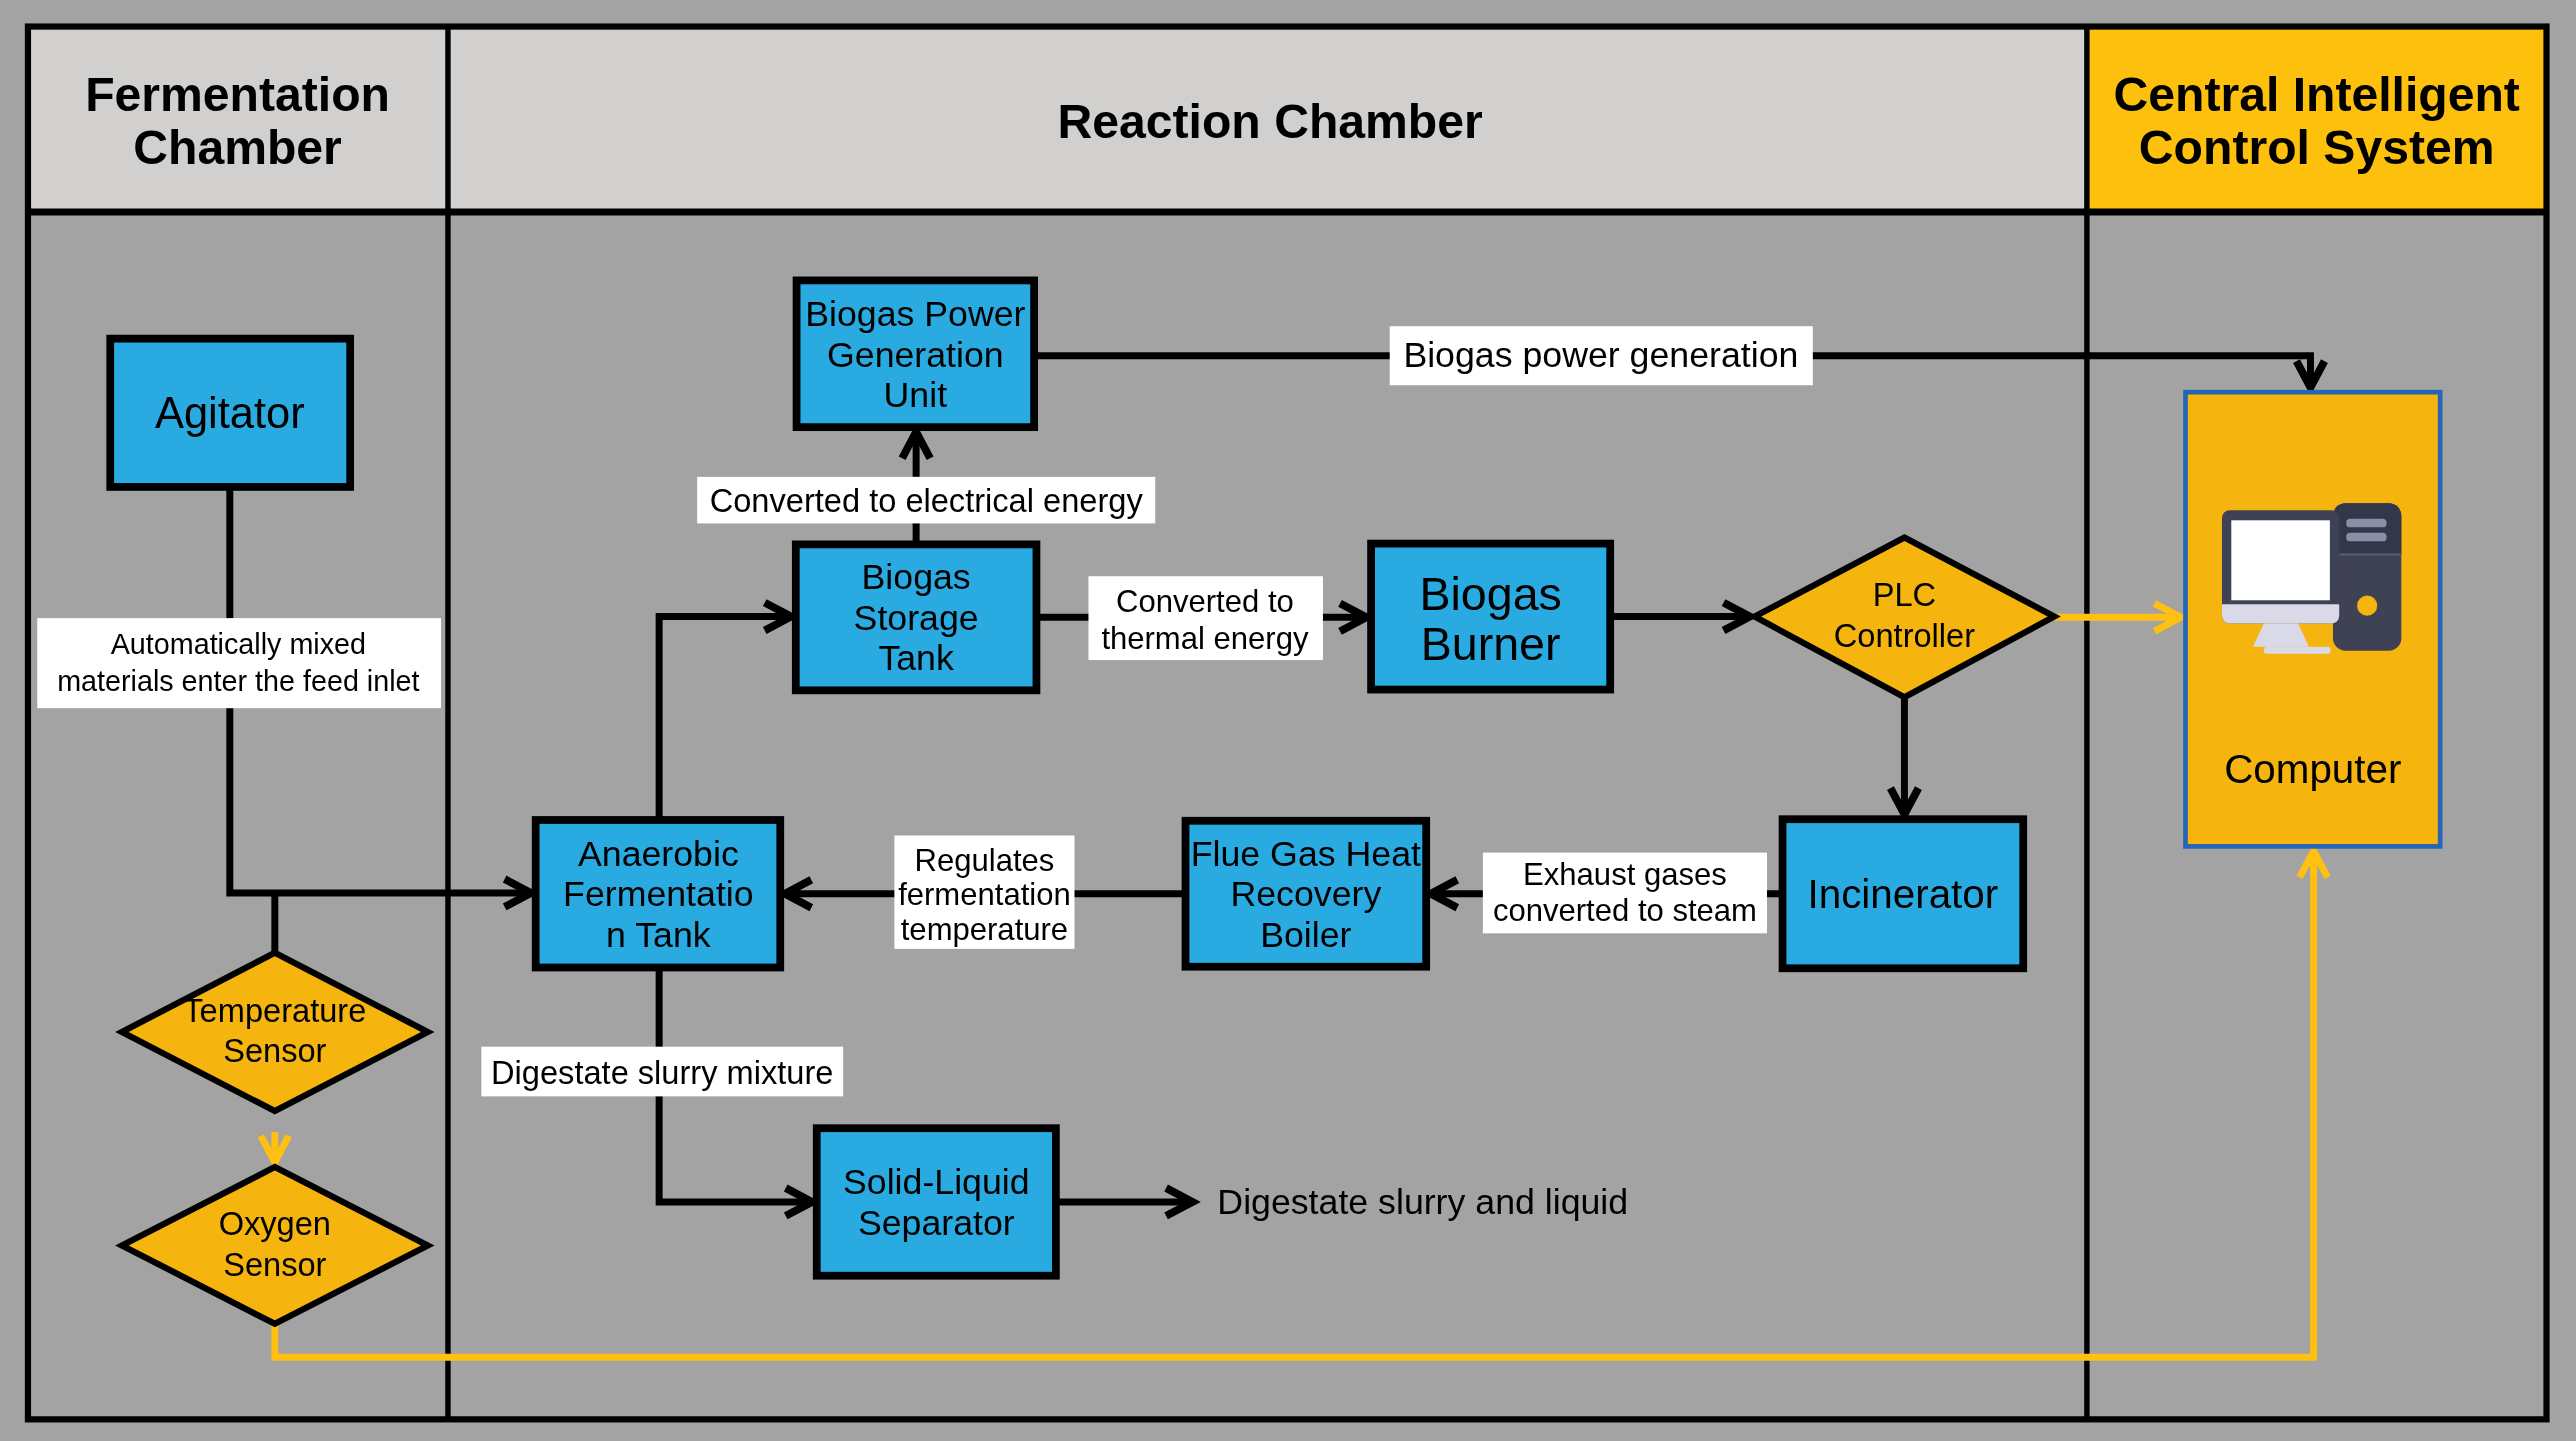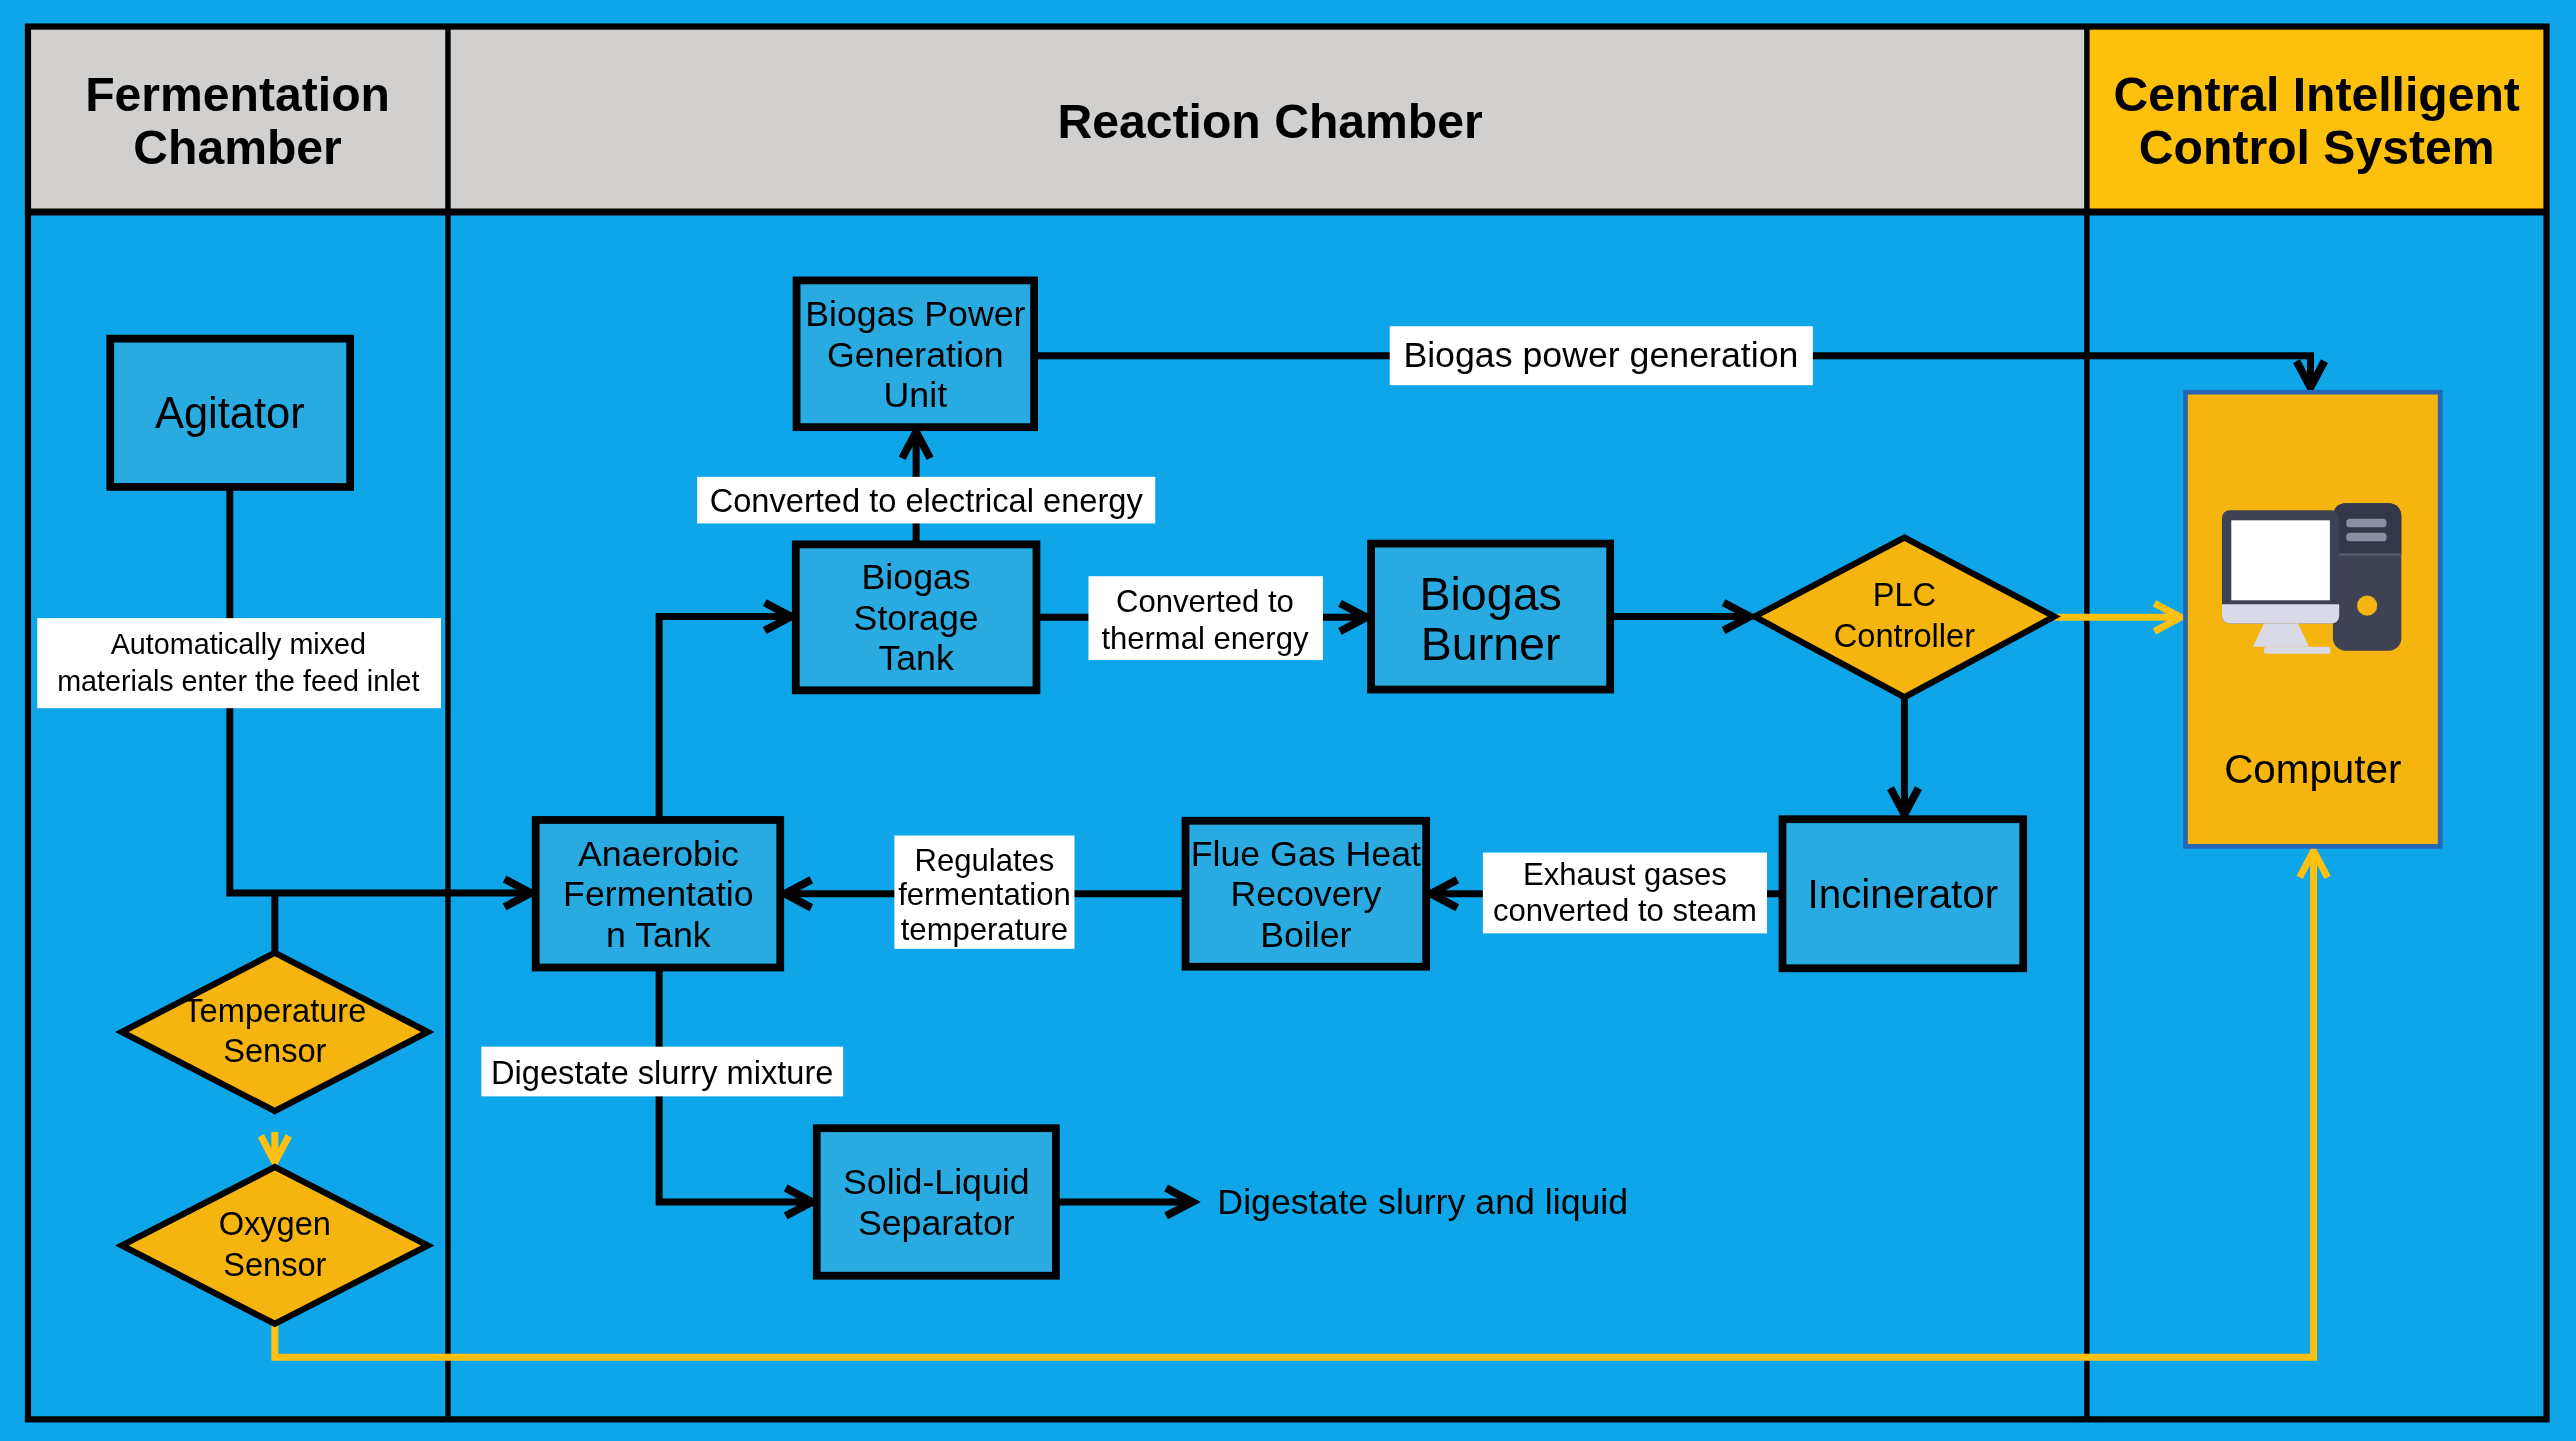--- a/index.html
+++ b/index.html
@@ -1,16 +1,16 @@
 <!DOCTYPE html>
 <html style="font-size:12.4px"><head>
 <meta charset="utf-8">
 <style>
   html,body{margin:0;padding:0;background:#ffffff;}
-  .stage{width:2576px;height:1442px;position:relative;background:#0ea5e9;overflow:hidden;}
+  .stage{width:2576px;height:1442px;position:relative;background:#a3a3a3;overflow:hidden;}
   svg{display:block;}
   text{font-family:"Liberation Sans",sans-serif;fill:#000;}
   .hdr{font-size:62px;font-weight:bold;text-anchor:middle;}
   .node-t46{font-size:46px;text-anchor:middle;}
   .node-t52{font-size:52px;text-anchor:middle;}
   .node-t56{font-size:56px;text-anchor:middle;}
   .node-t60{font-size:60px;text-anchor:middle;}
   .dia-t{font-size:42px;text-anchor:middle;}
   .lbl37{font-size:37px;text-anchor:middle;}
   .lbl40{font-size:40px;text-anchor:middle;}

